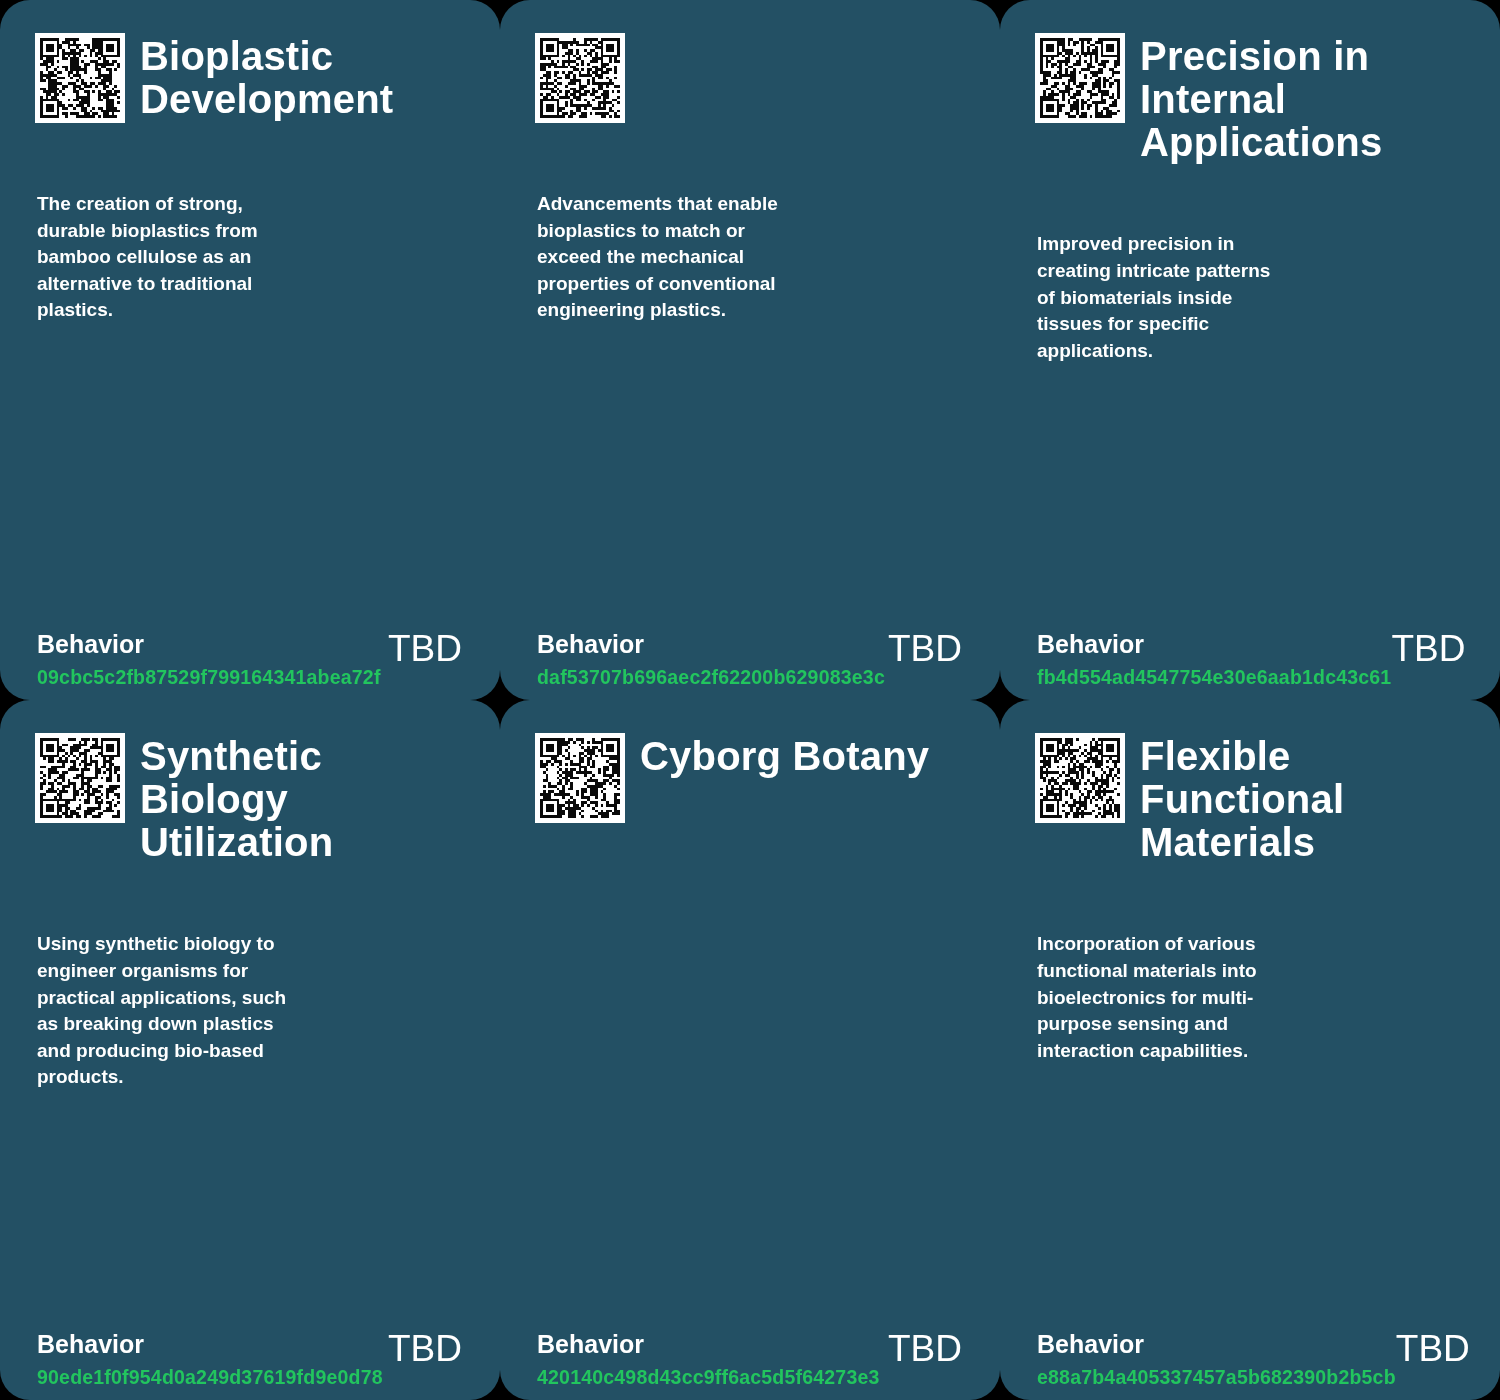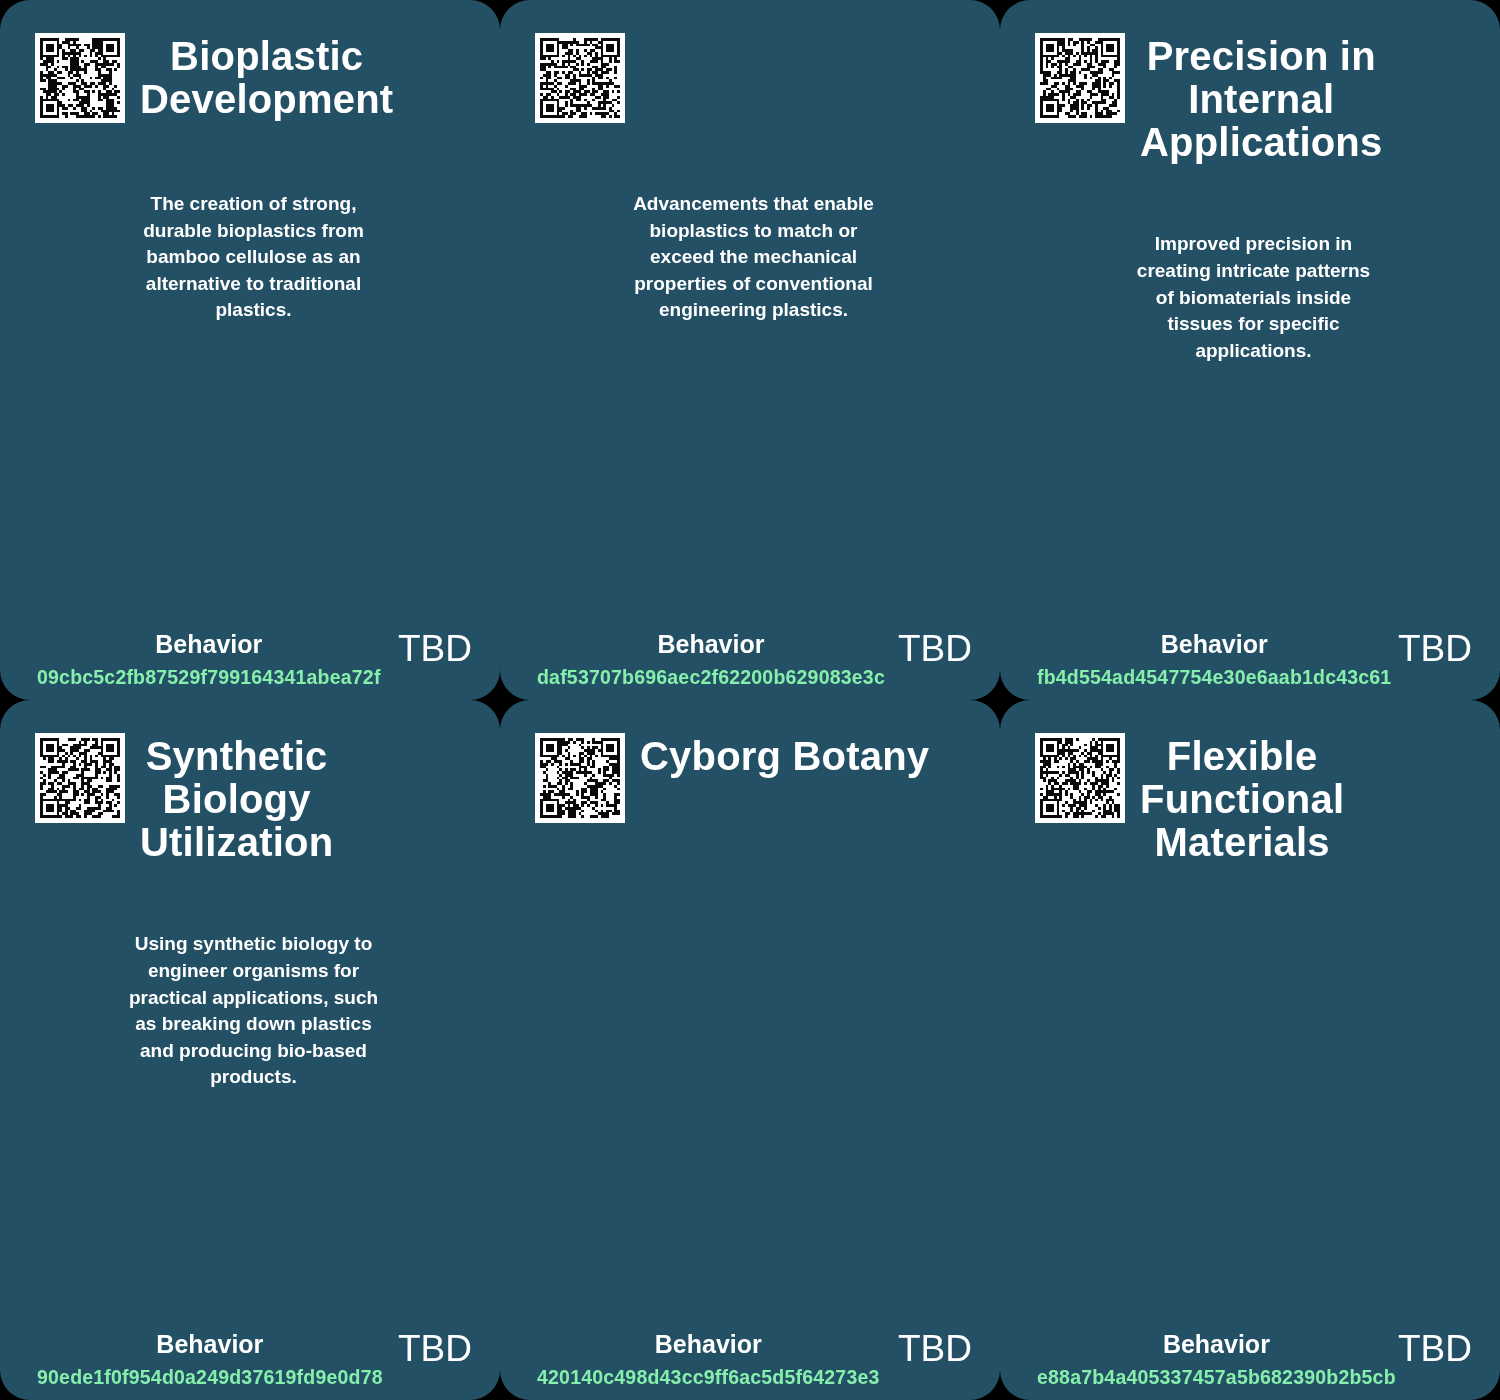--- a/index.html
+++ b/index.html
@@ -9,21 +9,20 @@
     width: 1500px;
     height: 1400px;
     overflow: hidden;
   }
   .grid {
     display: grid;
     grid-template-columns: repeat(3, 500px);
     grid-template-rows: repeat(2, 700px);
     width: 1500px;
     height: 1400px;
-    text-align: center;
   }
   .card {
     position: relative;
     box-sizing: border-box;
     background: #235064;
     border-radius: 30px;
     color: #ffffff;
     font-family: "Liberation Sans", sans-serif;
     overflow: hidden;
   }
@@ -52,36 +51,36 @@
   .card-desc {
     margin: 68px 30px 0 37px;
     font-size: 19px;
     font-weight: 700;
     line-height: 1.4;
     white-space: pre-line;
   }
   .card-footer {
     position: absolute;
     left: 37px;
-    right: 28px;
+    right: 38px;
     bottom: 11px;
     display: flex;
     justify-content: space-between;
     align-items: flex-start;
   }
   .behavior-label {
     font-size: 25px;
     font-weight: 700;
     line-height: 1.1;
   }
   .behavior-hash {
     margin-top: 8px;
     font-size: 19.5px;
     font-weight: 700;
-    color: #86efac;
+    color: #22c55e;
     white-space: nowrap;
     letter-spacing: 0.2px;
   }
   .tbd {
     font-size: 37px;
     font-weight: 400;
     line-height: 0.95;
   }
 </style>
 </head>
@@ -2816,20 +2815,25 @@
               <rect x="23" y="28" width="1" height="1"></rect>
               <rect x="26" y="28" width="1" height="1"></rect>
               <rect x="28" y="28" width="1" height="1"></rect>
             </g>
           </svg>
         </div>
       <div class="card-title">Flexible
 Functional
 Materials</div>
     </div>
+    <div class="card-desc">Incorporation of various
+functional materials into
+bioelectronics for multi-
+purpose sensing and
+interaction capabilities.</div>
     <div class="card-footer">
       <div>
         <div class="behavior-label">Behavior</div>
         <div class="behavior-hash">e88a7b4a405337457a5b682390b2b5cb</div>
       </div>
       <div class="tbd">TBD</div>
     </div>
   </div>
 
 </div>

